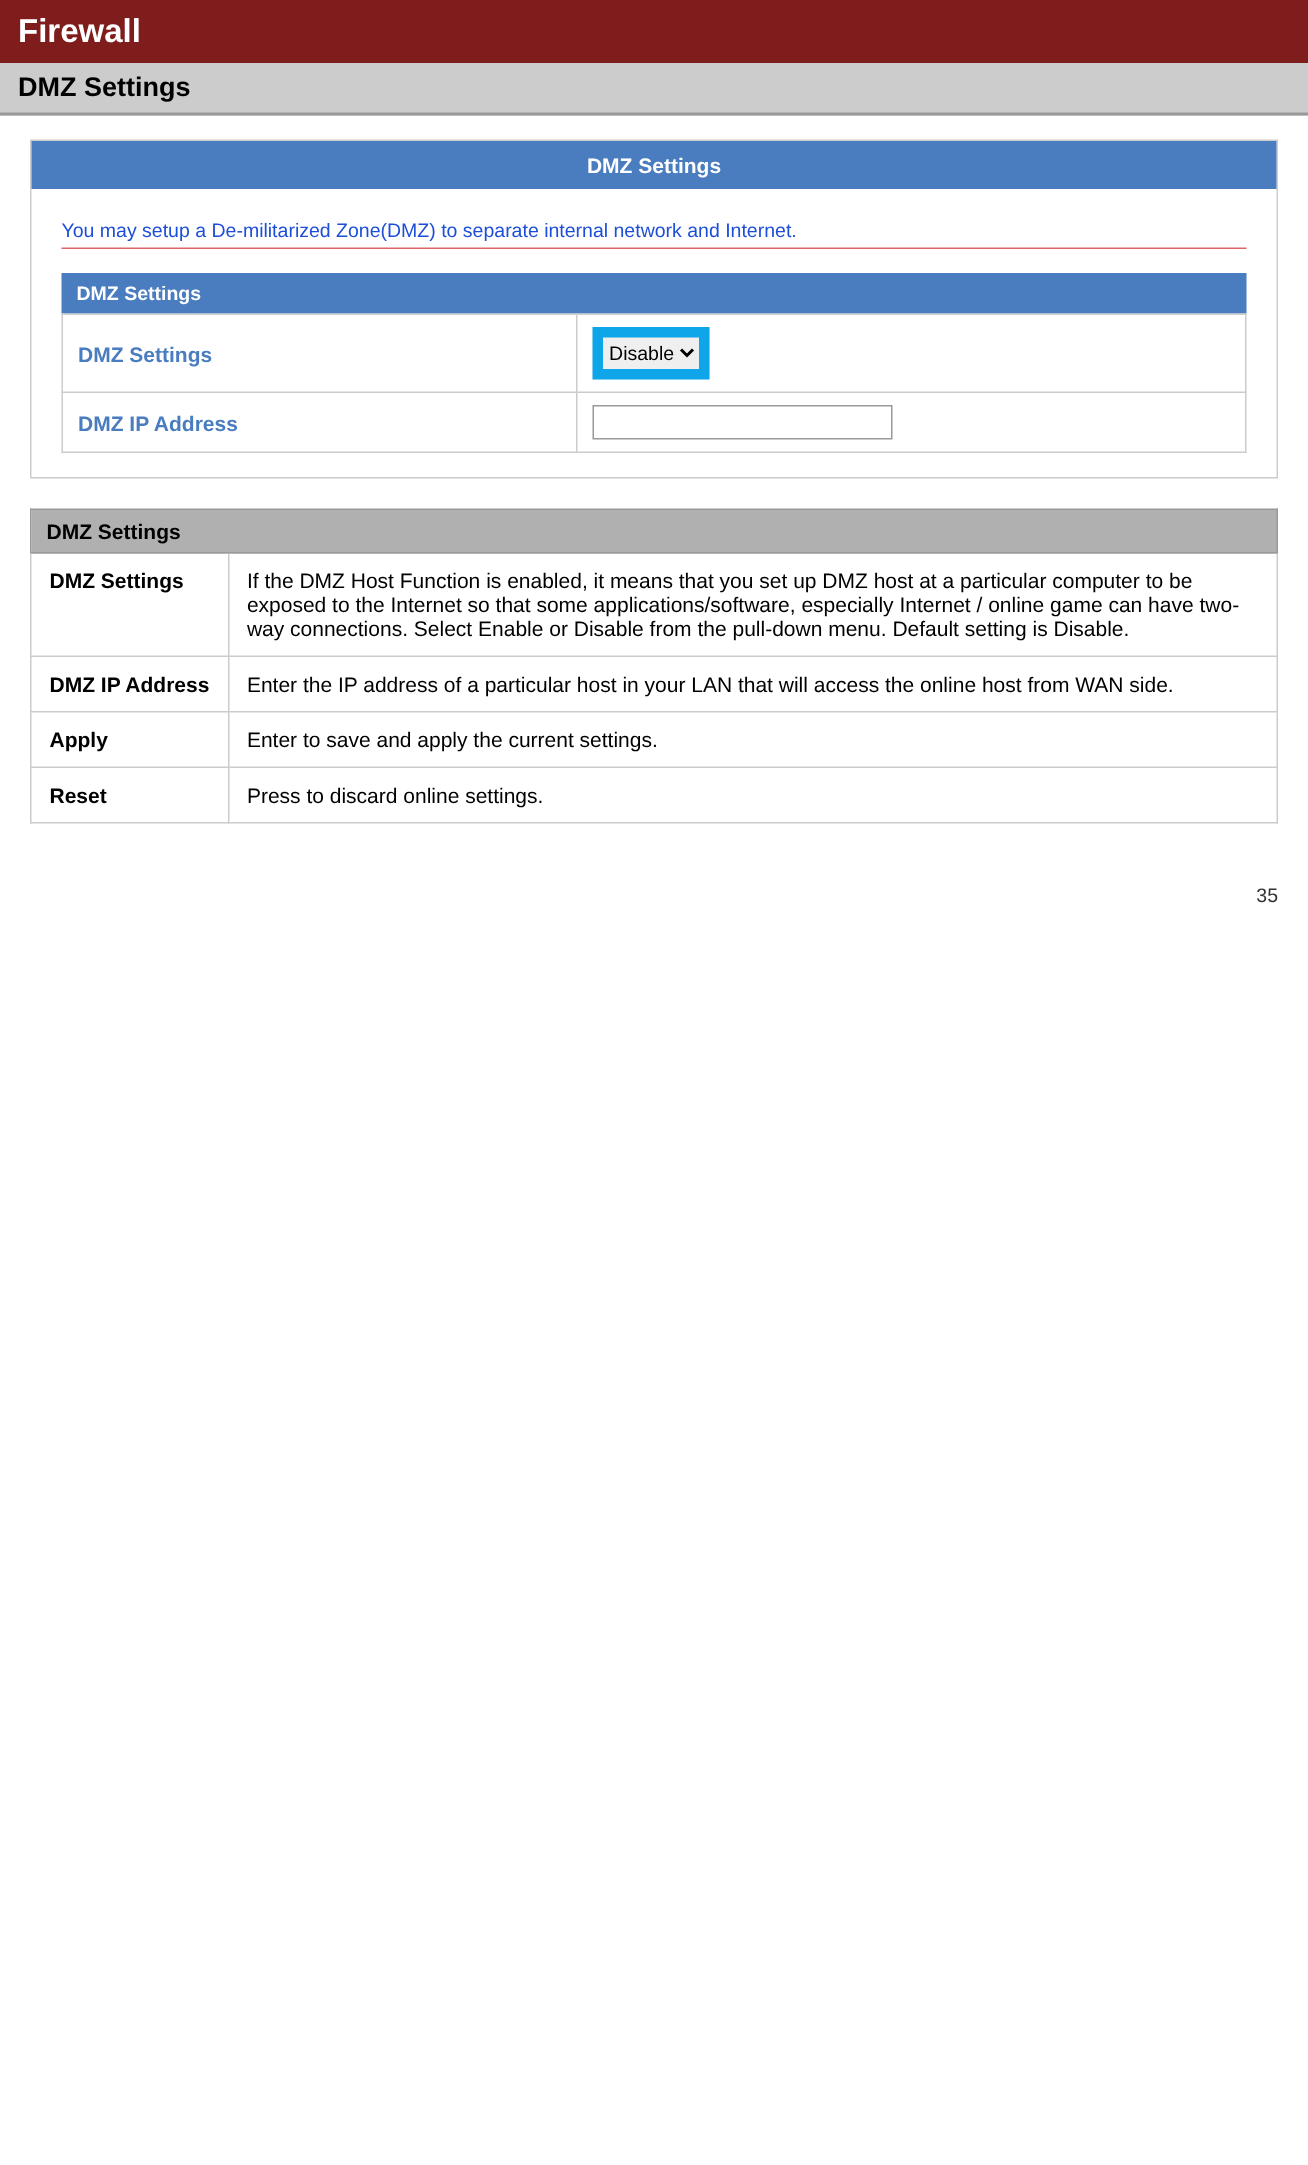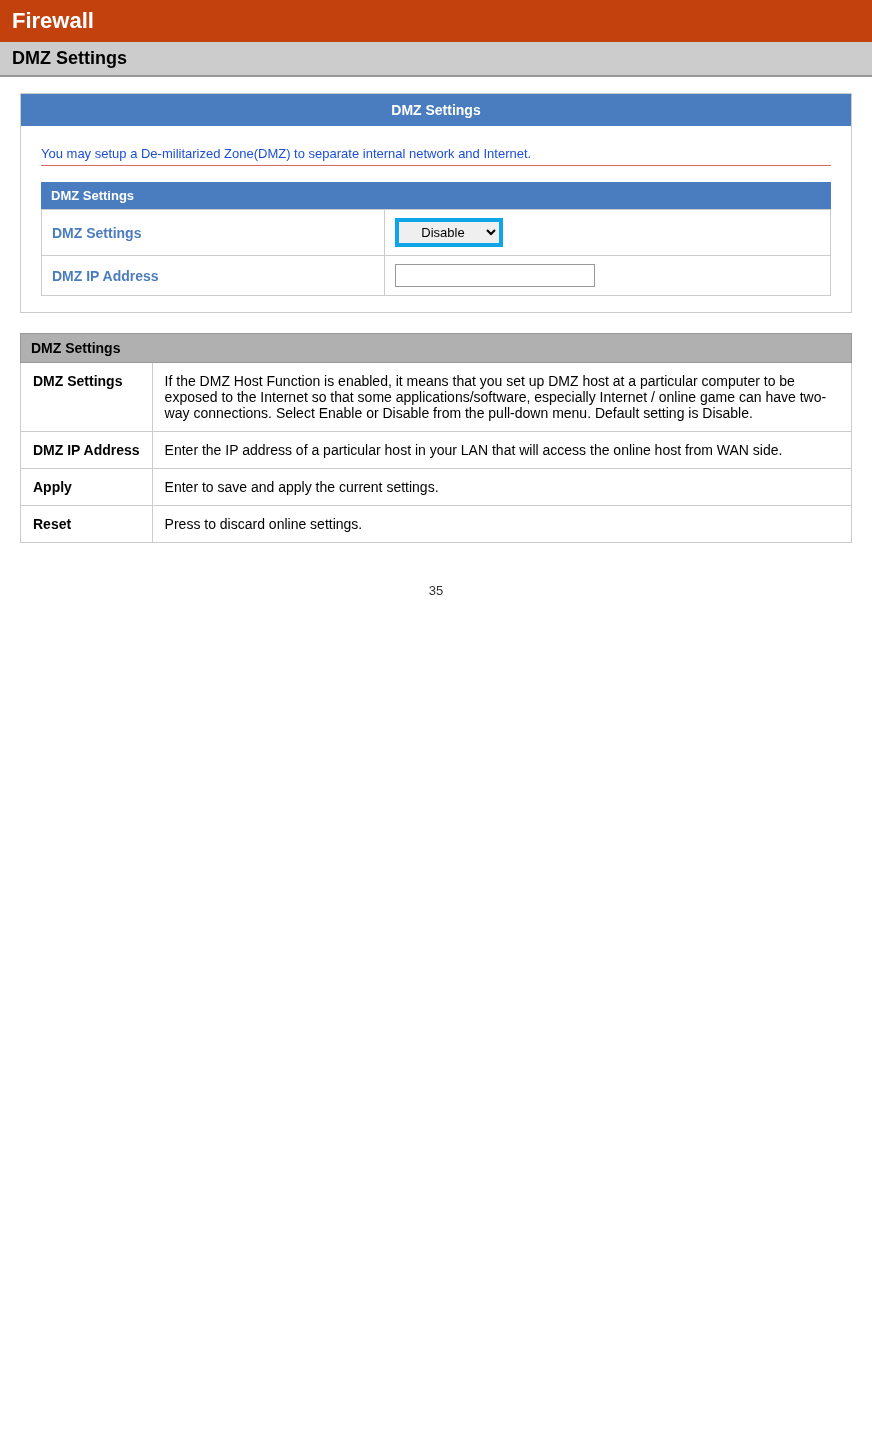--- a/index.html
+++ b/index.html
@@ -7,21 +7,21 @@
       font-family: Arial, sans-serif;
       font-size: 14px;
       background: #fff;
       width: 872px;
       min-height: 1443px;
       color: #000;
     }
 
     
     .page-header {
-      background: #c2410c;
+      background: #7f1d1d;
       color: #fff;
       font-size: 22px;
       font-weight: bold;
       padding: 8px 12px;
     }
 
     
     .section-header {
       background: #ccc;
       color: #000;
@@ -89,24 +89,23 @@
       color: #4a7dbf;
       font-weight: bold;
       width: 200px;
     }
 
     .settings-form-table .input-cell {
       width: 260px;
     }
 
     select.dmz-select {
-      padding: 2px 18px;
-      font-size: 13px;
-      border: 4px solid #0ea5e9;
-      text-align: center;
+      padding: 2px 0;
+      font-size: 13px;
+      border: 7px solid #0ea5e9;
     }
 
     input.dmz-ip-input {
       width: 200px;
       padding: 3px 5px;
       font-size: 13px;
       border: 1px solid #999;
     }
 
     .button-row {
@@ -145,21 +144,21 @@
       vertical-align: top;
     }
 
     .desc-table tbody tr td.term-cell {
       font-weight: bold;
       width: 130px;
       white-space: nowrap;
     }
 
     .page-number {
-      text-align: center;
+      text-align: right;
       margin-top: 40px;
       font-size: 13px;
       color: #333;
     }
   </style>
 </head>
 <body>
 
 <div class="page-header">
   <span>Firewall</span>

